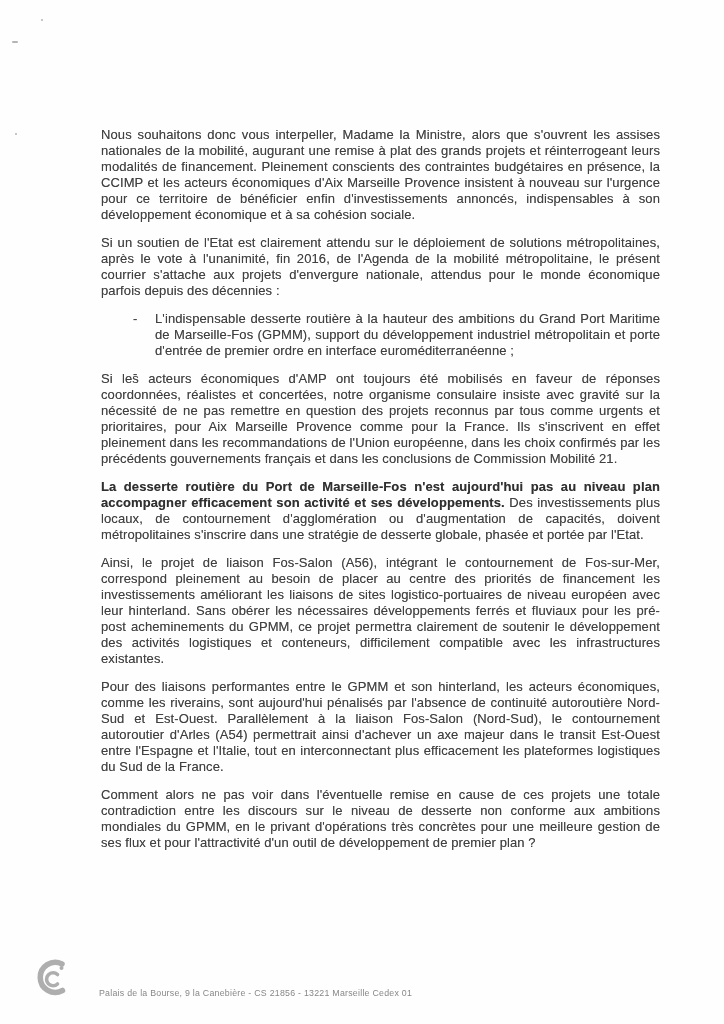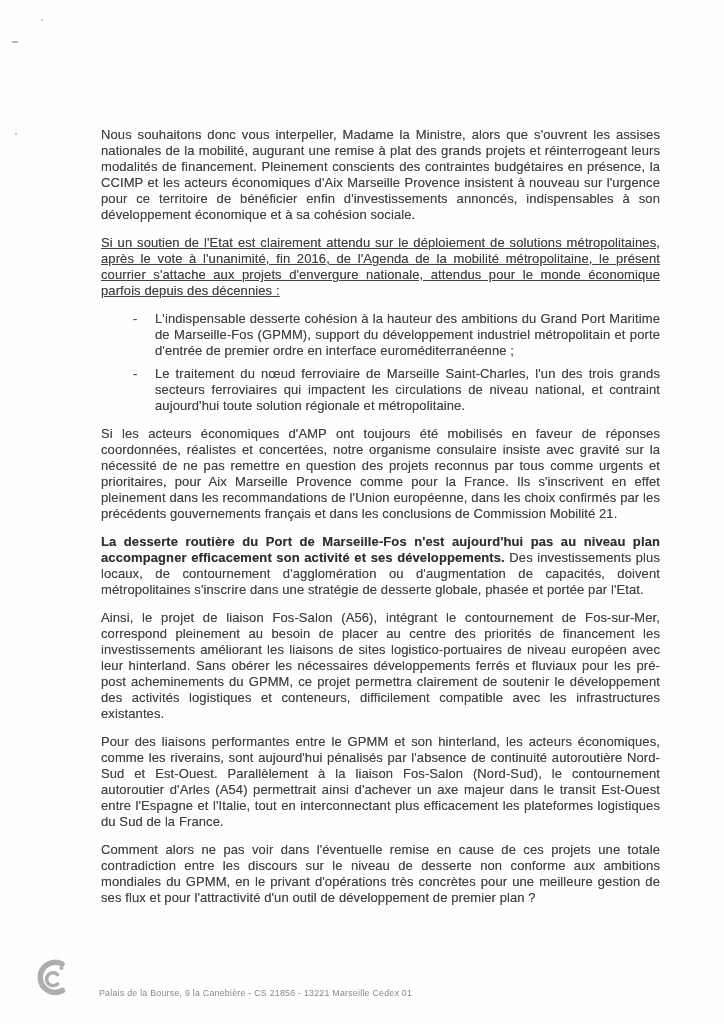--- a/index.html
+++ b/index.html
@@ -28,21 +28,20 @@
     line-height: 16px;
     color: #414141;
     text-align: justify;
     letter-spacing: 0.1px;
     text-shadow: 0 0 0.35px rgba(70,70,70,0.55);
   }
   .para {
     margin: 0 0 12px 0;
   }
   .para.list-intro {
-    text-decoration: underline;
   }
   .para strong {
     font-weight: bold;
     color: #303030;
   }
   .bullet {
     position: relative;
     padding-left: 54px;
     margin: 0 0 7px 0;
     text-align: justify;
@@ -97,26 +96,25 @@
   <div class="speck s3"></div>
 
   <div class="content">
 
     <p class="para">Nous souhaitons donc vous interpeller, Madame la Ministre, alors que s'ouvrent les assises nationales de la mobilité, augurant une remise à plat des grands projets et réinterrogeant leurs modalités de financement. Pleinement conscients des contraintes budgétaires en présence, la CCIMP et les acteurs économiques d'Aix Marseille Provence insistent à nouveau sur l'urgence pour ce territoire de bénéficier enfin d'investissements annoncés, indispensables à son développement économique et à sa cohésion sociale.</p>
 
     <p class="para list-intro">Si un soutien de l'Etat est clairement attendu sur le déploiement de solutions métropolitaines, après le vote à l'unanimité, fin 2016, de l'Agenda de la mobilité métropolitaine, le présent courrier s'attache aux projets d'envergure nationale, attendus pour le monde économique parfois depuis des décennies :</p>
 
     <div class="bullet">
       <span class="dash">-</span>
-      <span>L'indispensable desserte cohésion à la hauteur des ambitions du Grand Port Maritime de Marseille-Fos (GPMM), support du développement industriel métropolitain et porte d'entrée de premier ordre en interface euroméditerranéenne ;</span>
+      <span>L'indispensable desserte routière à la hauteur des ambitions du Grand Port Maritime de Marseille-Fos (GPMM), support du développement industriel métropolitain et porte d'entrée de premier ordre en interface euroméditerranéenne ;</span>
     </div>
 
     <div class="bullet last">
       <span class="dash">-</span>
-      <span>Le traitement du nœud ferroviaire de Marseille Saint-Charles, l'un des trois grands secteurs ferroviaires qui impactent les circulations de niveau national, et contraint aujourd'hui toute solution régionale et métropolitaine.</span>
     </div>
 
     <p class="para">Si les acteurs économiques d'AMP ont toujours été mobilisés en faveur de réponses coordonnées, réalistes et concertées, notre organisme consulaire insiste avec gravité sur la nécessité de ne pas remettre en question des projets reconnus par tous comme urgents et prioritaires, pour Aix Marseille Provence comme pour la France. Ils s'inscrivent en effet pleinement dans les recommandations de l'Union européenne, dans les choix confirmés par les précédents gouvernements français et dans les conclusions de Commission Mobilité 21.</p>
 
     <p class="para">
       <strong>La desserte routière du Port de Marseille-Fos n'est aujourd'hui pas au niveau plan accompagner efficacement son activité et ses développements.</strong><span> Des investissements plus locaux, de contournement d'agglomération ou d'augmentation de capacités, doivent métropolitaines s'inscrire dans une stratégie de desserte globale, phasée et portée par l'Etat.</span>
     </p>
 
     <p class="para">Ainsi, le projet de liaison Fos-Salon (A56), intégrant le contournement de Fos-sur-Mer, correspond pleinement au besoin de placer au centre des priorités de financement les investissements améliorant les liaisons de sites logistico-portuaires de niveau européen avec leur hinterland. Sans obérer les nécessaires développements ferrés et fluviaux pour les pré-post acheminements du GPMM, ce projet permettra clairement de soutenir le développement des activités logistiques et conteneurs, difficilement compatible avec les infrastructures existantes.</p>
 

